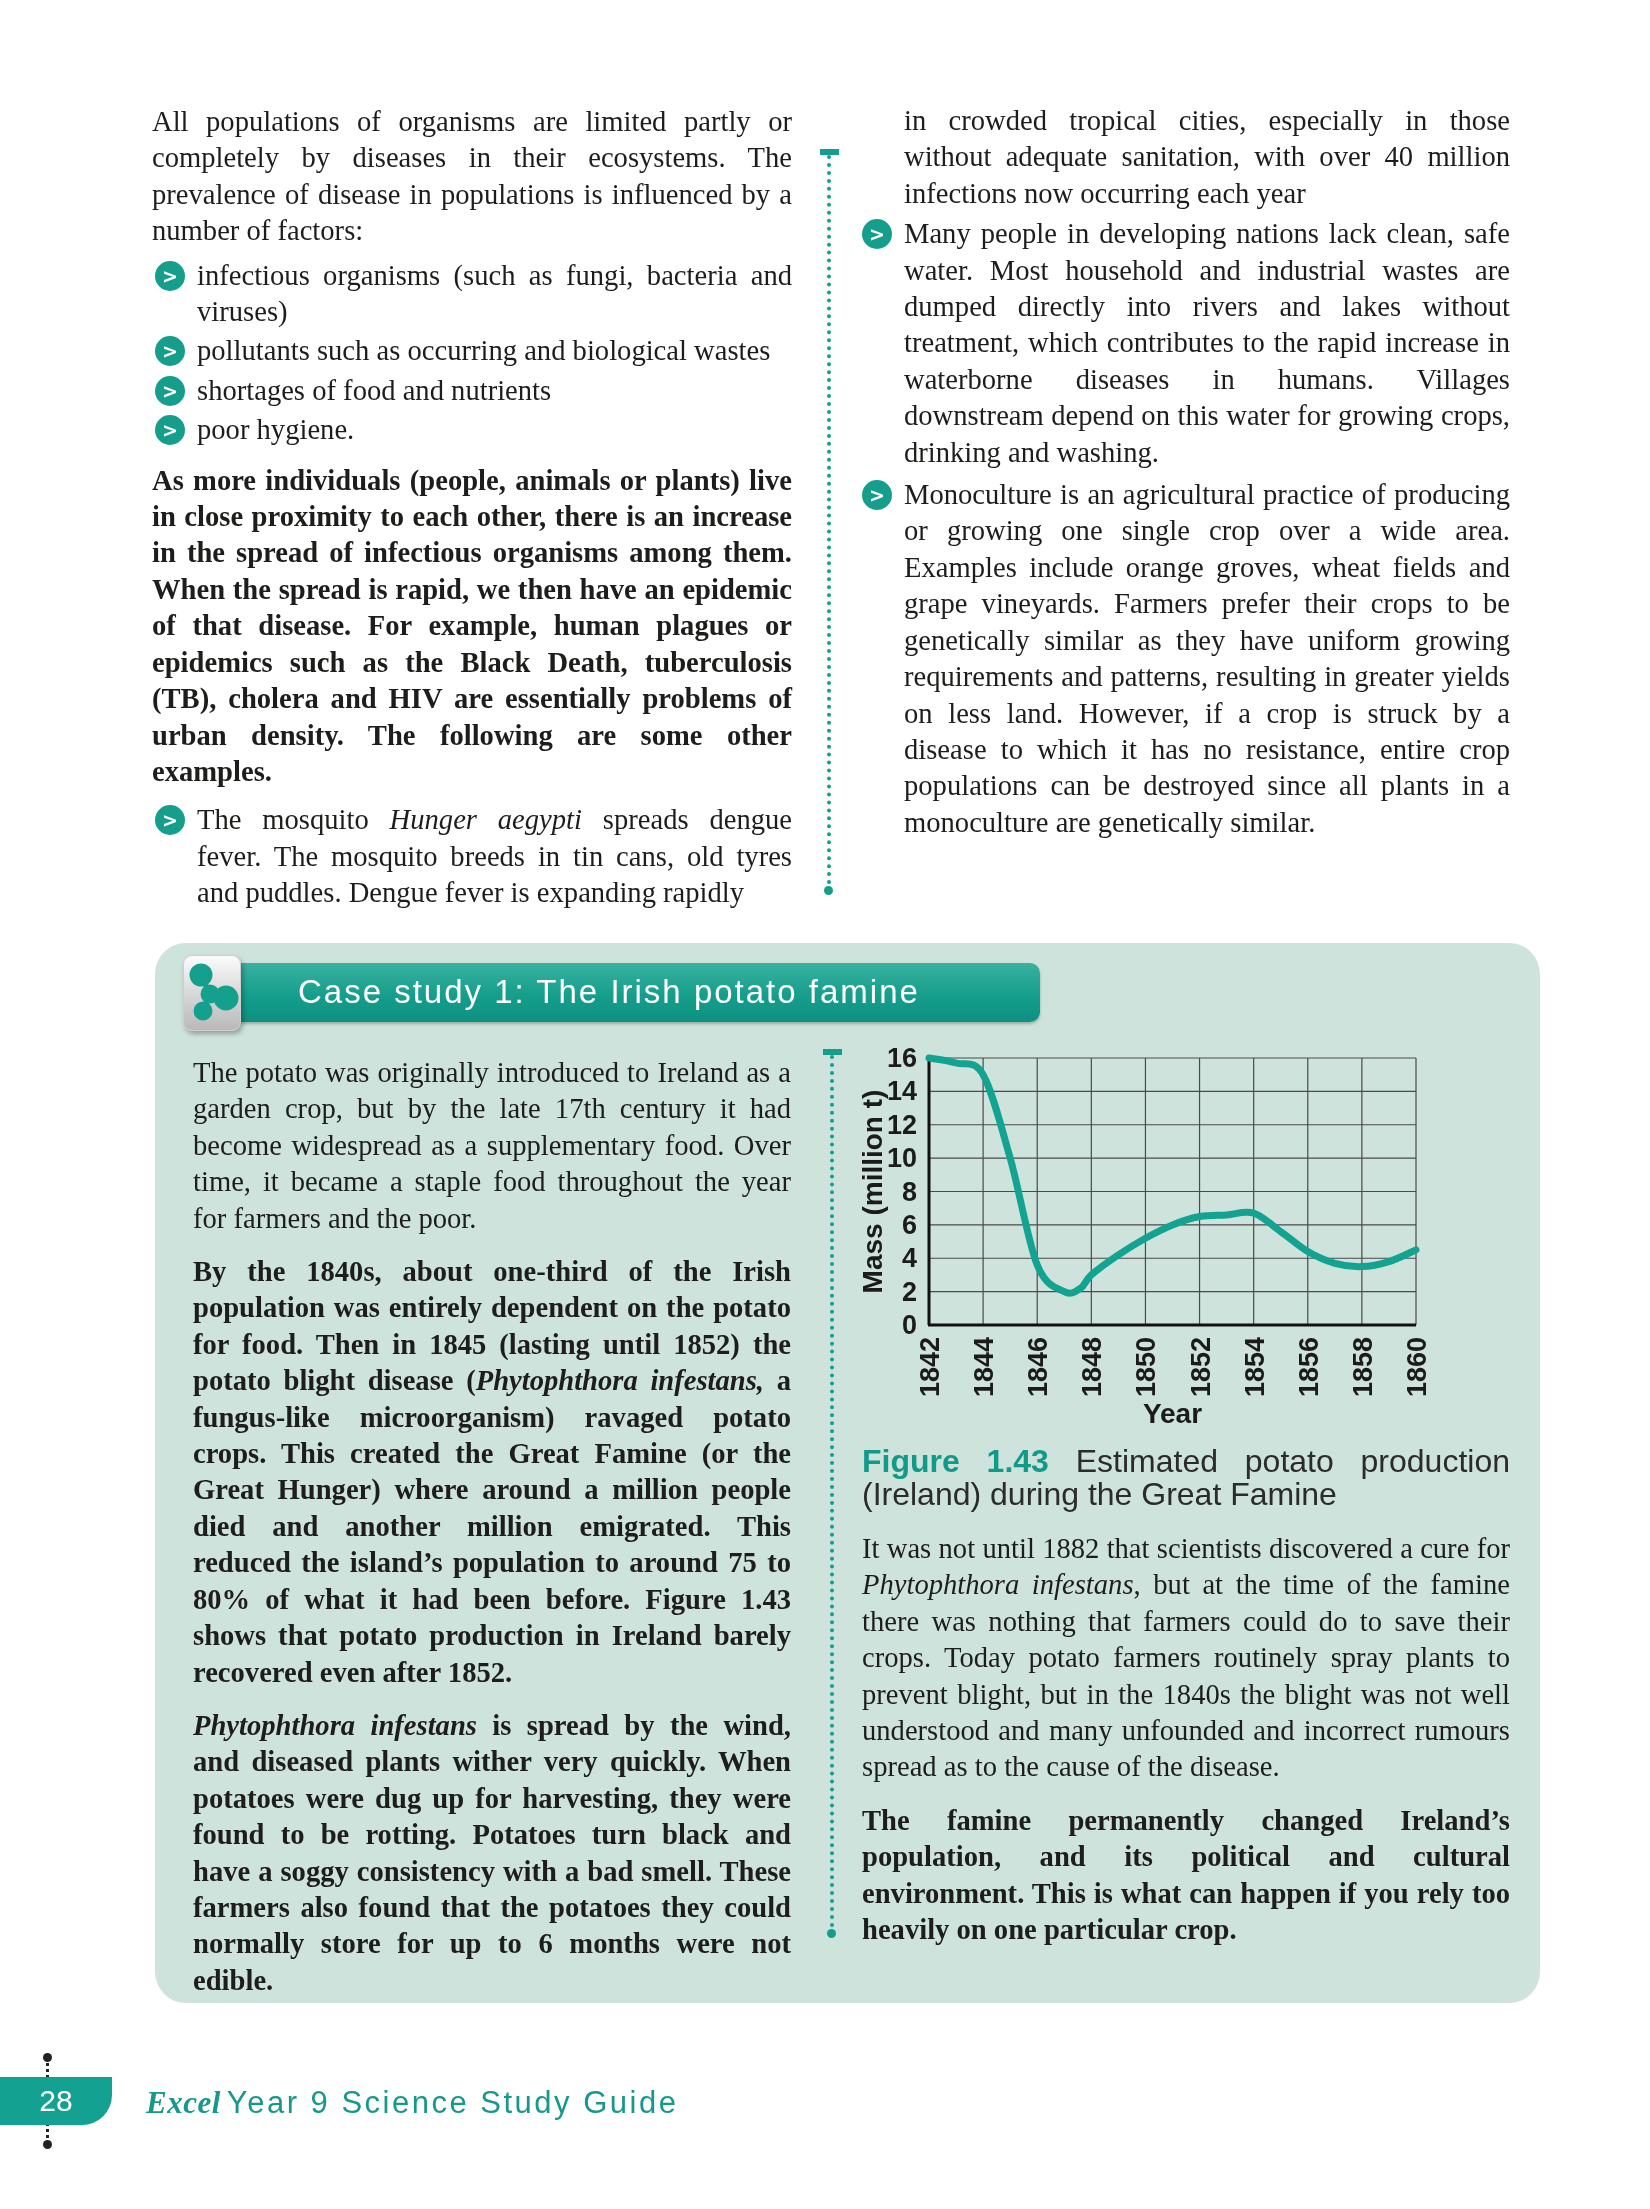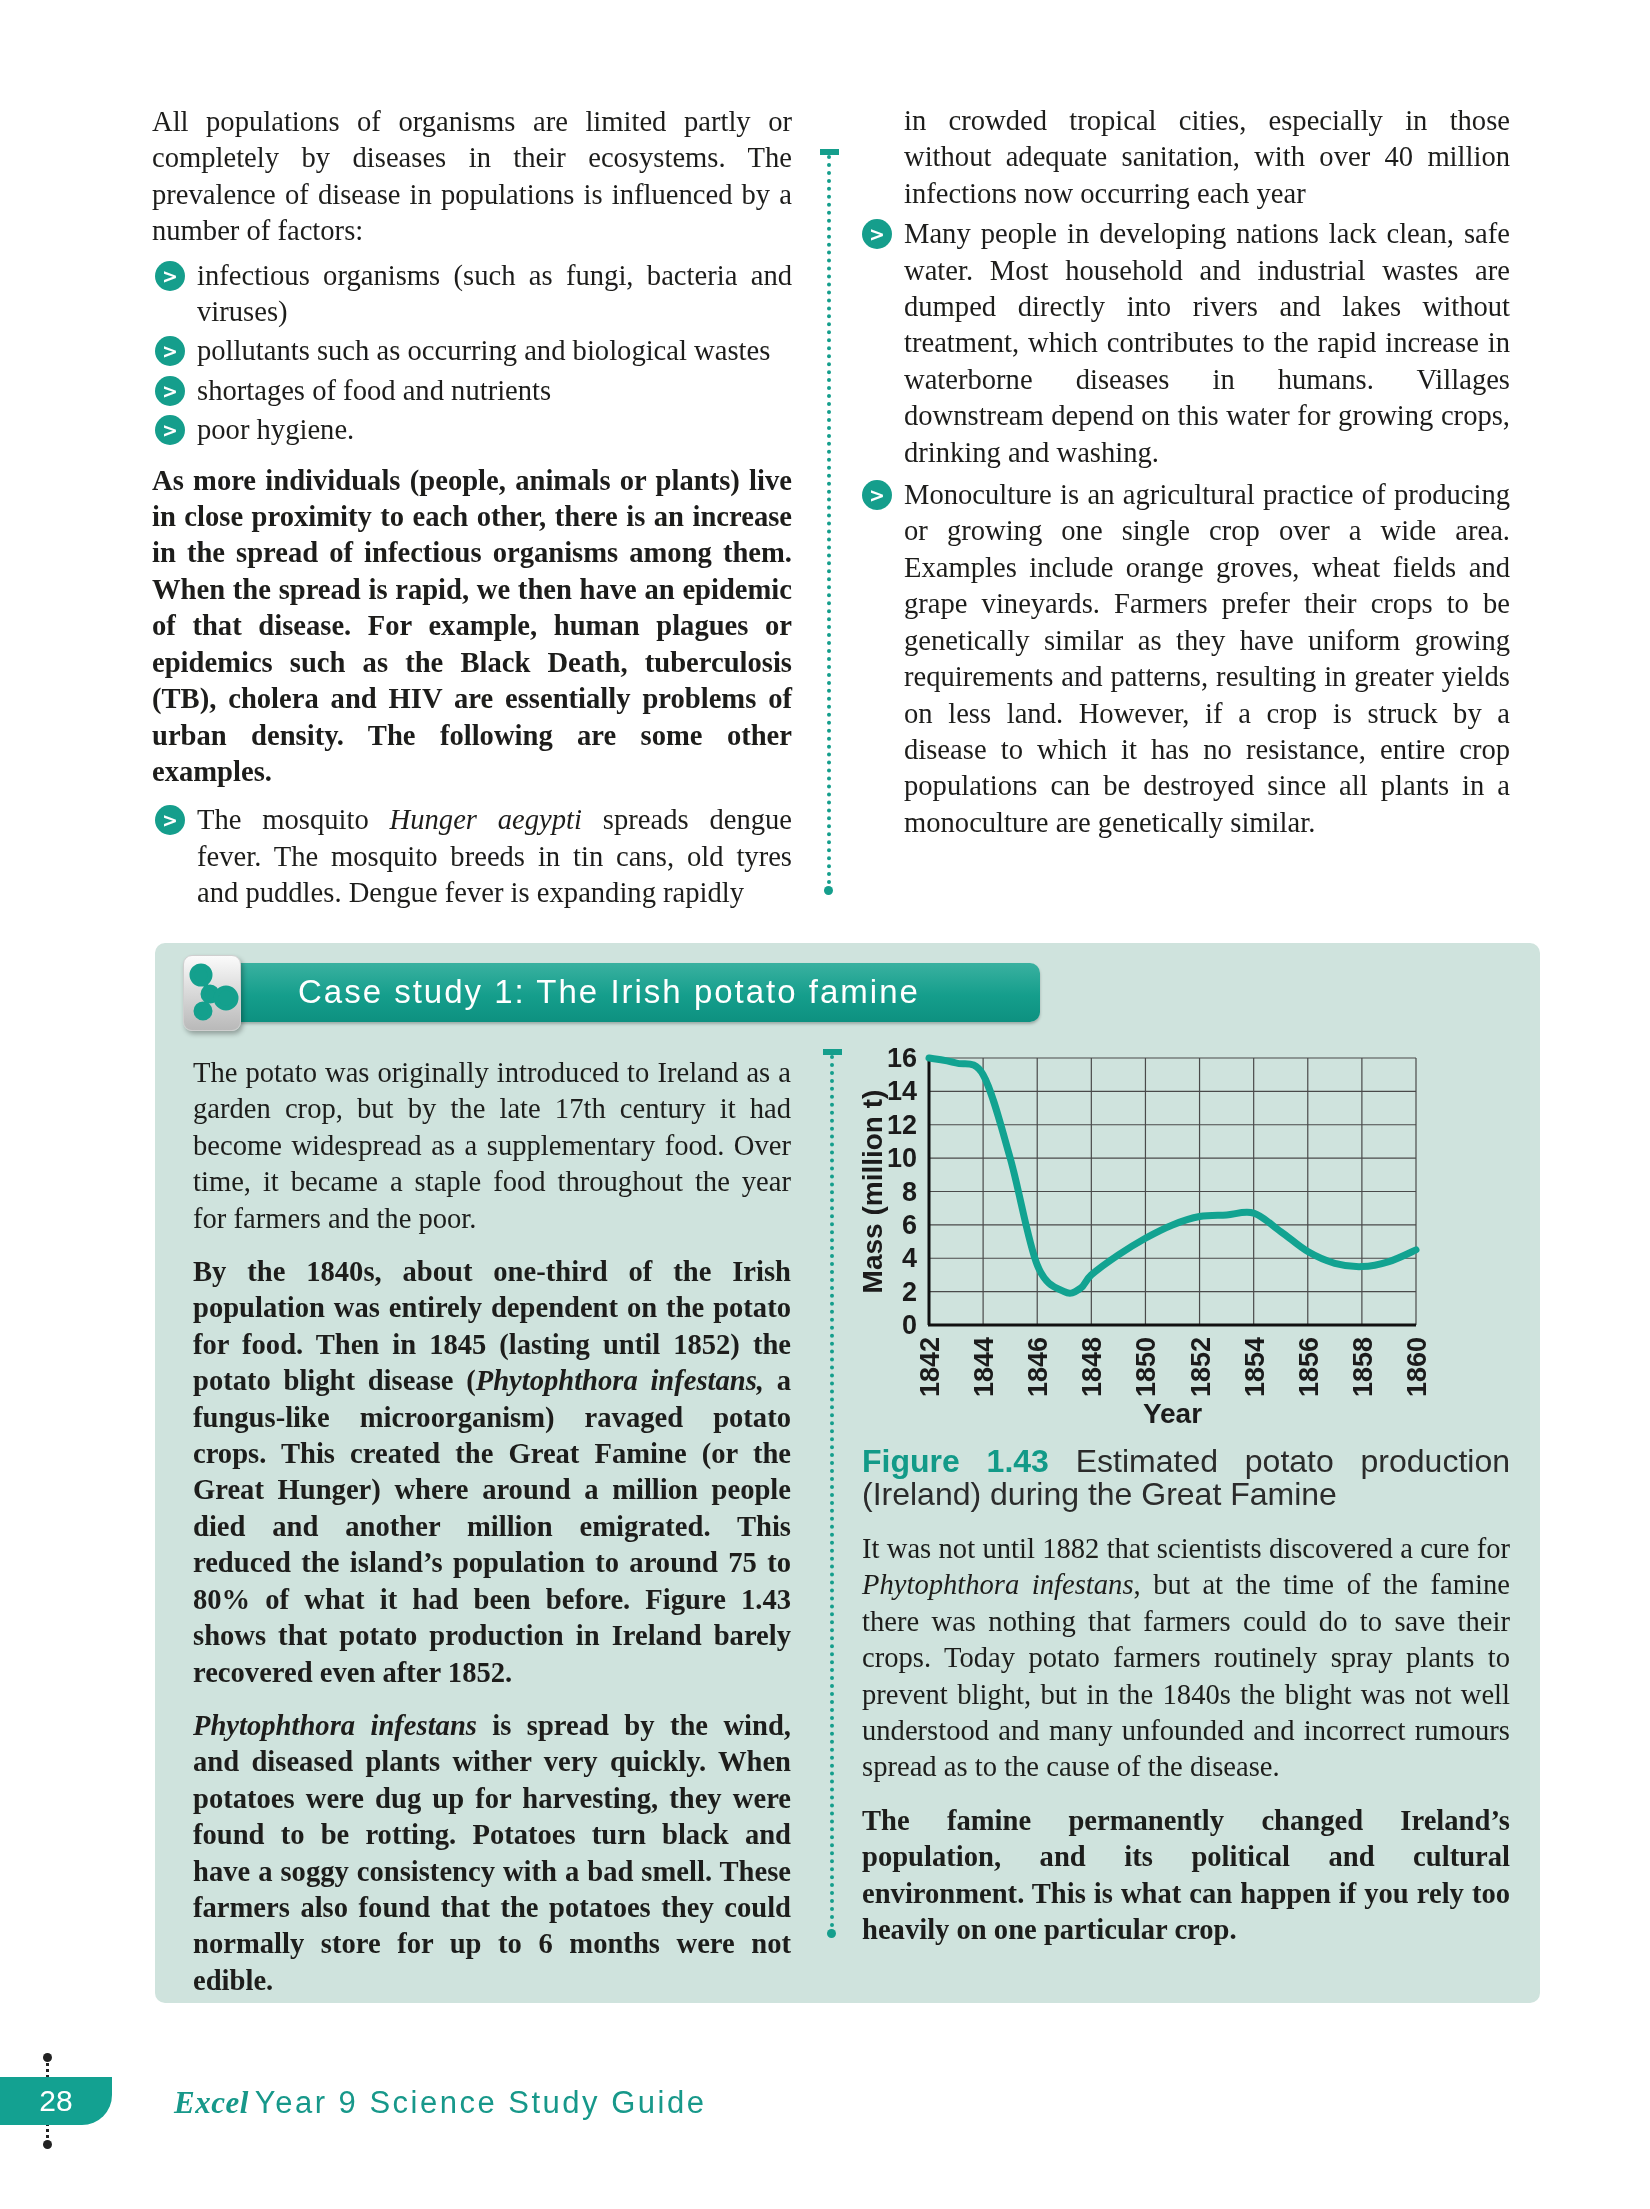--- a/index.html
+++ b/index.html
@@ -17,21 +17,21 @@
           background:#159e8c;color:#fff;font-family:"DejaVu Sans",sans-serif;
           font-size:19px;font-weight:700;line-height:30px;text-align:center;}
   .indent-cont{padding-left:42px;}
   
   .vsep{position:absolute;width:0;border-left:4px dotted #159e8c;}
   .vsep::before{content:"";position:absolute;left:-11px;top:-6px;width:19px;height:6px;background:#159e8c;}
   .vsep::after{content:"";position:absolute;left:-7px;bottom:-10px;width:9px;height:9px;border-radius:50%;background:#159e8c;}
   .sep-top{left:827px;top:155px;height:730px;}
   
   .case-box{position:absolute;left:155px;top:943px;width:1385px;height:1060px;
-            background:#cfe3dd;border-radius:10px;}
+            background:#cfe3dd;border-radius:31px;}
   .case-bar{position:absolute;left:43px;top:20px;width:842px;height:59px;border-radius:10px;
             background:linear-gradient(180deg,#3ab1a0 0%,#159e8c 55%,#0d9180 100%);
             box-shadow:0 2px 3px rgba(0,0,0,0.25);}
   .case-bar .bar-label{position:absolute;left:100px;top:10px;color:#ffffff;
             font-family:"Liberation Sans",sans-serif;font-size:33px;letter-spacing:2px;}
   .case-icon{position:absolute;left:28px;top:12px;width:56px;height:74px;border-radius:9px;
             background:linear-gradient(180deg,#fbfbfb 0%,#dcdcdc 45%,#b9b9b9 100%);
             box-shadow:2px 3px 5px rgba(0,0,0,0.3);border:1px solid #cfcfcf;}
   .case-left{position:absolute;left:38px;top:112px;width:598px;
              font-size:28.6px;line-height:36.4px;text-align:justify;}
@@ -47,21 +47,21 @@
   .cap-gap{margin-top:20px !important;}
   
   .footer-dotline{position:absolute;left:46px;top:2058px;height:86px;border-left:3px dotted #222;}
   .footer-dotline::before,.footer-dotline::after{content:"";position:absolute;left:-6px;width:9px;height:9px;border-radius:50%;background:#222;}
   .footer-dotline::before{top:-5px;}
   .footer-dotline::after{bottom:-5px;}
   .footer-tab{position:absolute;left:0;top:2077px;width:112px;height:48px;background:#13a191;
               border-radius:0 0 30px 0;color:#fff;font-family:"Liberation Sans",sans-serif;
               font-weight:400;font-size:30px;line-height:48px;text-align:center;}
   .footer-title{position:absolute;left:146px;top:2085px;color:#17988a;
-                font-family:"Liberation Sans",sans-serif;font-size:31px;letter-spacing:2.5px;margin-left:28px;}
+                font-family:"Liberation Sans",sans-serif;font-size:31px;letter-spacing:2.5px;}
   .footer-title .excel{font-family:"Liberation Serif",serif;font-style:italic;font-weight:700;
                 letter-spacing:0.5px;margin-right:6px;}
 </style>
 </head>
 <body>
 
 <div class="page">
 
   <div class="col intro-left">
     <p>All populations of organisms are limited partly or completely by diseases in their ecosystems. The prevalence of disease in populations is influenced by a number of factors:</p>

